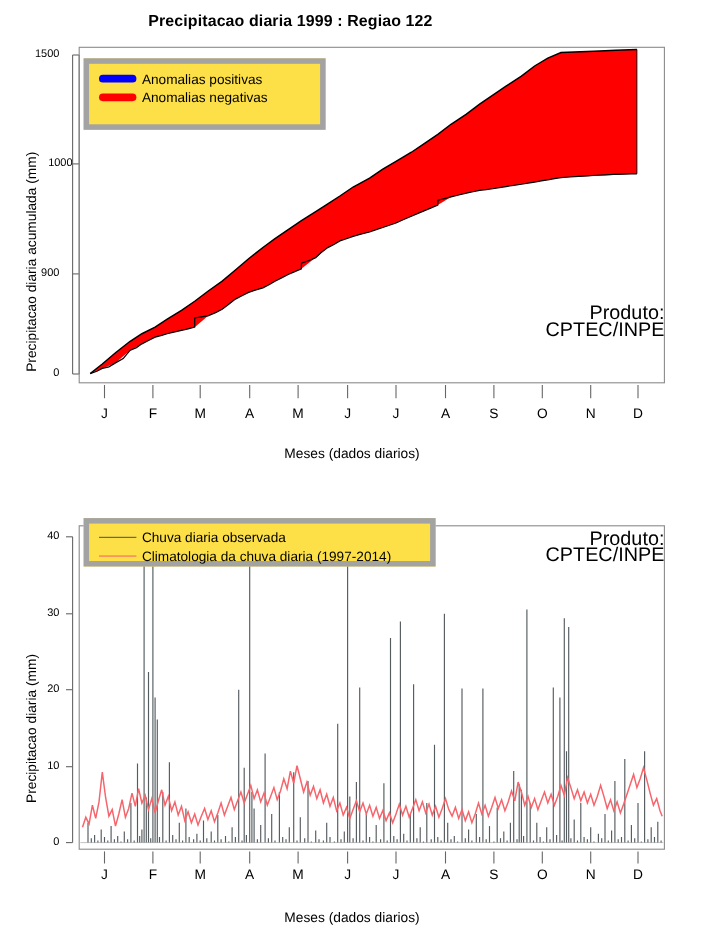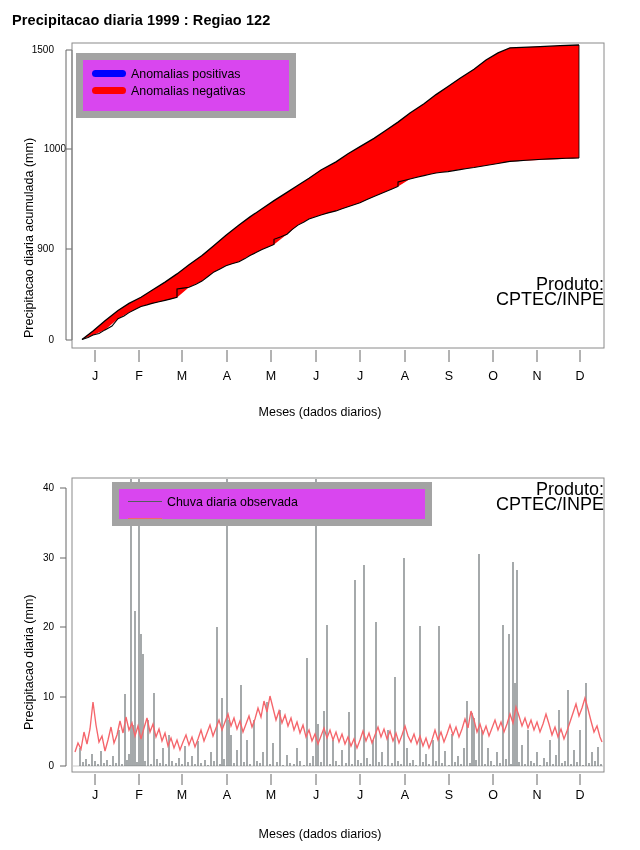--- a/index.html
+++ b/index.html
@@ -2,33 +2,33 @@
 <html><head>
 <meta charset="utf-8">
 <style>
   html,body{margin:0;padding:0;background:#ffffff;}
   body{width:640px;height:850px;font-family:"Liberation Sans",sans-serif;color:#000;}
   .page{position:relative;width:640px;height:850px;overflow:hidden;background:#fff;}
   .panel{position:absolute;left:0;width:640px;}
   #panel-top{top:0;height:430px;}
   #panel-bottom{top:430px;height:420px;}
   .chart-title{
-    position:absolute;top:12px;left:0;width:528px;
-    font-size:14.5px;font-weight:bold;letter-spacing:.1px;padding-left:12px;
+    position:absolute;top:12px;left:0;width:528px;text-align:center;
+    font-size:14.5px;font-weight:bold;letter-spacing:.1px;
   }
   .plotsvg{position:absolute;left:0;top:0;}
   .ylab{
     position:absolute;font-size:12.5px;white-space:nowrap;
     transform-origin:0 0;transform:rotate(-90deg);
   }
   .xlab{position:absolute;width:640px;text-align:center;font-size:12.5px;}
   .ytick{position:absolute;font-size:10px;text-align:right;white-space:nowrap;}
   .xtick{position:absolute;font-size:12.5px;text-align:center;width:24px;}
   .produto{position:absolute;font-size:18px;text-align:right;line-height:15px;white-space:nowrap;}
-  .legendbox{position:absolute;background:#d946ef;border:7px solid #a3a3a3;box-sizing:border-box;}
+  .legendbox{position:absolute;background:#fde047;border:5px solid #a3a3a3;box-sizing:border-box;}
   .legrow{display:flex;align-items:center;height:17px;}
   .legkey{width:44px;display:flex;align-items:center;justify-content:center;flex:0 0 44px;}
   .swatch-thick{width:34px;height:7px;border-radius:3.5px;}
   .swatch-line{width:34px;height:0;border-top:1.2px solid #000;}
   .swatch-line-red{width:34px;height:0;border-top:1.4px solid #f5656b;}
   .swatch-line-dark{width:34px;height:0;border-top:1.2px solid #555c5f;}
   .legtext{font-size:12.4px;white-space:nowrap;}
 </style>
 </head>
 <body>
@@ -432,27 +432,28 @@
              L 477,302 L 480,294 L 483,304 L 486,296 L 489,306 L 492,298 L 495,290
              L 498,300 L 501,292 L 504,302 L 507,294 L 510,284 L 513,293 L 516,277
              L 519,286 L 522,296 L 525,288 L 528,298 L 531,290 L 534,300 L 537,292
              L 540,302 L 543,294 L 546,284 L 549,294 L 552,305 L 555,297 L 558,307
              L 561,299 L 564,309 L 567,301 L 570,292 L 573,283 L 576,274 L 579,286
              L 582,278 L 585,268 L 588,279 L 591,291 L 594,302 L 597,296 L 600,307
              L 602,312"></path>
       </g>
     </svg>
 
-    <div class="legendbox" style="left:76px;top:52px;width:320px;height:44px;padding:4px 4px;margin-left:36px;">
+    <div class="legendbox" style="left:76px;top:41px;width:320px;height:44px;padding:4px 4px;">
       <div class="legrow">
         <span class="legkey">
           <span class="swatch-line-dark"></span>
         </span>
         <span class="legtext">Chuva diaria observada</span>
       </div>
       <div class="legrow">
         <span class="legkey">
           <span class="swatch-line-red"></span>
         </span>
+        <span class="legtext">Climatologia da chuva diaria (1997-2014)</span>
       </div>
     </div>
   </div>
 </div>
 
 </body></html>

